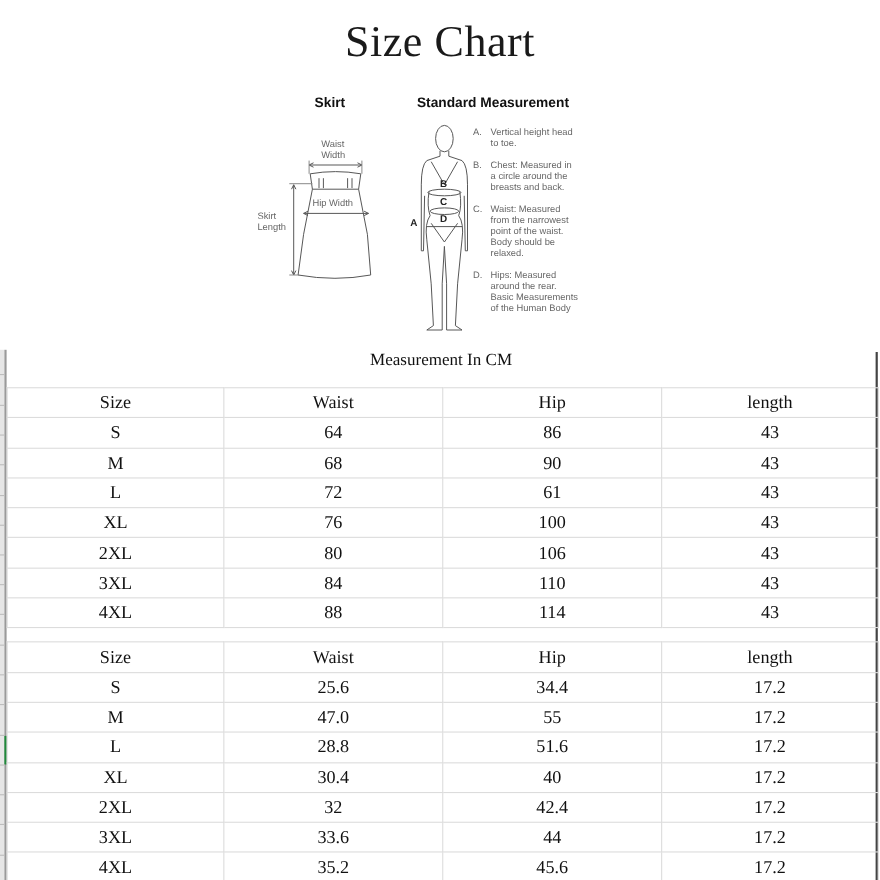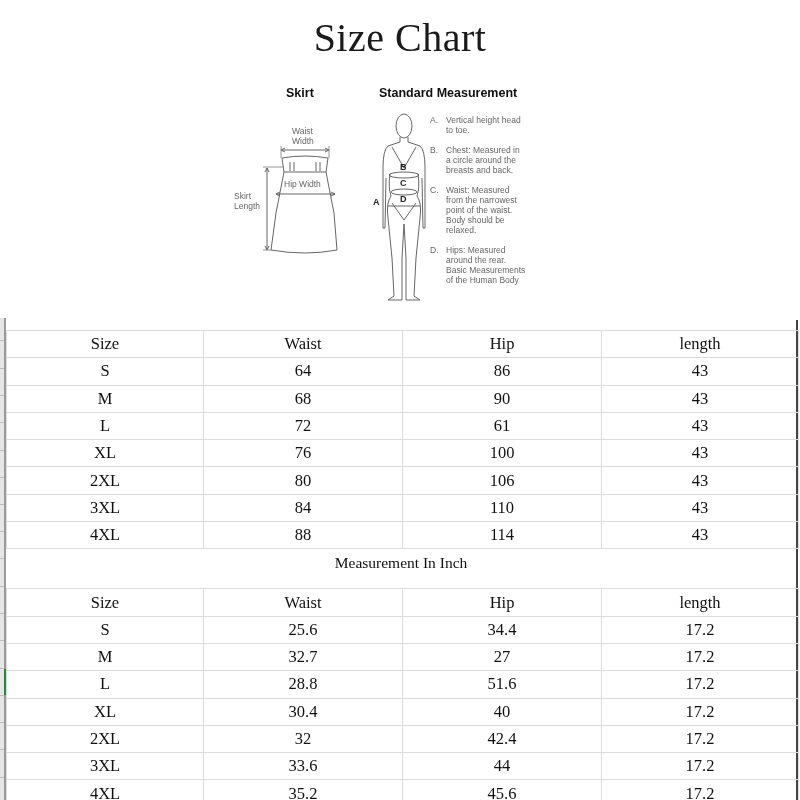--- a/index.html
+++ b/index.html
@@ -99,20 +99,21 @@
     <text class="diag-text" x="226" y="205">of the Human Body</text>
   </g>
 </svg>
 
 <div class="row-strip"></div>
 <div class="strip-line"></div>
 <div class="green-mark"></div>
 <div class="right-border"></div>
 
 <div class="sheet">
+  <div class="gap" style="height:22px;line-height:20px;">Measurement In CM</div>
   <table>
     <tbody>
         <tr>
       <td class="c0">Size</td>
       <td class="c1">Waist</td>
       <td class="c2">Hip</td>
       <td class="c3">length</td>
     </tr>
     <tr>
           <td>S</td>
@@ -152,39 +153,38 @@
         </tr>
     <tr>
           <td>4XL</td>
           <td>88</td>
           <td>114</td>
           <td>43</td>
         </tr>
   </tbody>
     </table>
 
-  <div class="gap">Measurement In Inch</div>
   <table>
     <tbody>
         <tr>
       <td class="c0">Size</td>
       <td class="c1">Waist</td>
       <td class="c2">Hip</td>
       <td class="c3">length</td>
     </tr>
     <tr>
           <td>S</td>
           <td>25.6</td>
           <td>34.4</td>
           <td>17.2</td>
         </tr>
     <tr>
           <td>M</td>
-          <td>32.7</td>
-          <td>27</td>
+          <td>47.0</td>
+          <td>55</td>
           <td>17.2</td>
         </tr>
     <tr>
           <td>L</td>
           <td>28.8</td>
           <td>51.6</td>
           <td>17.2</td>
         </tr>
     <tr>
           <td>XL</td>

